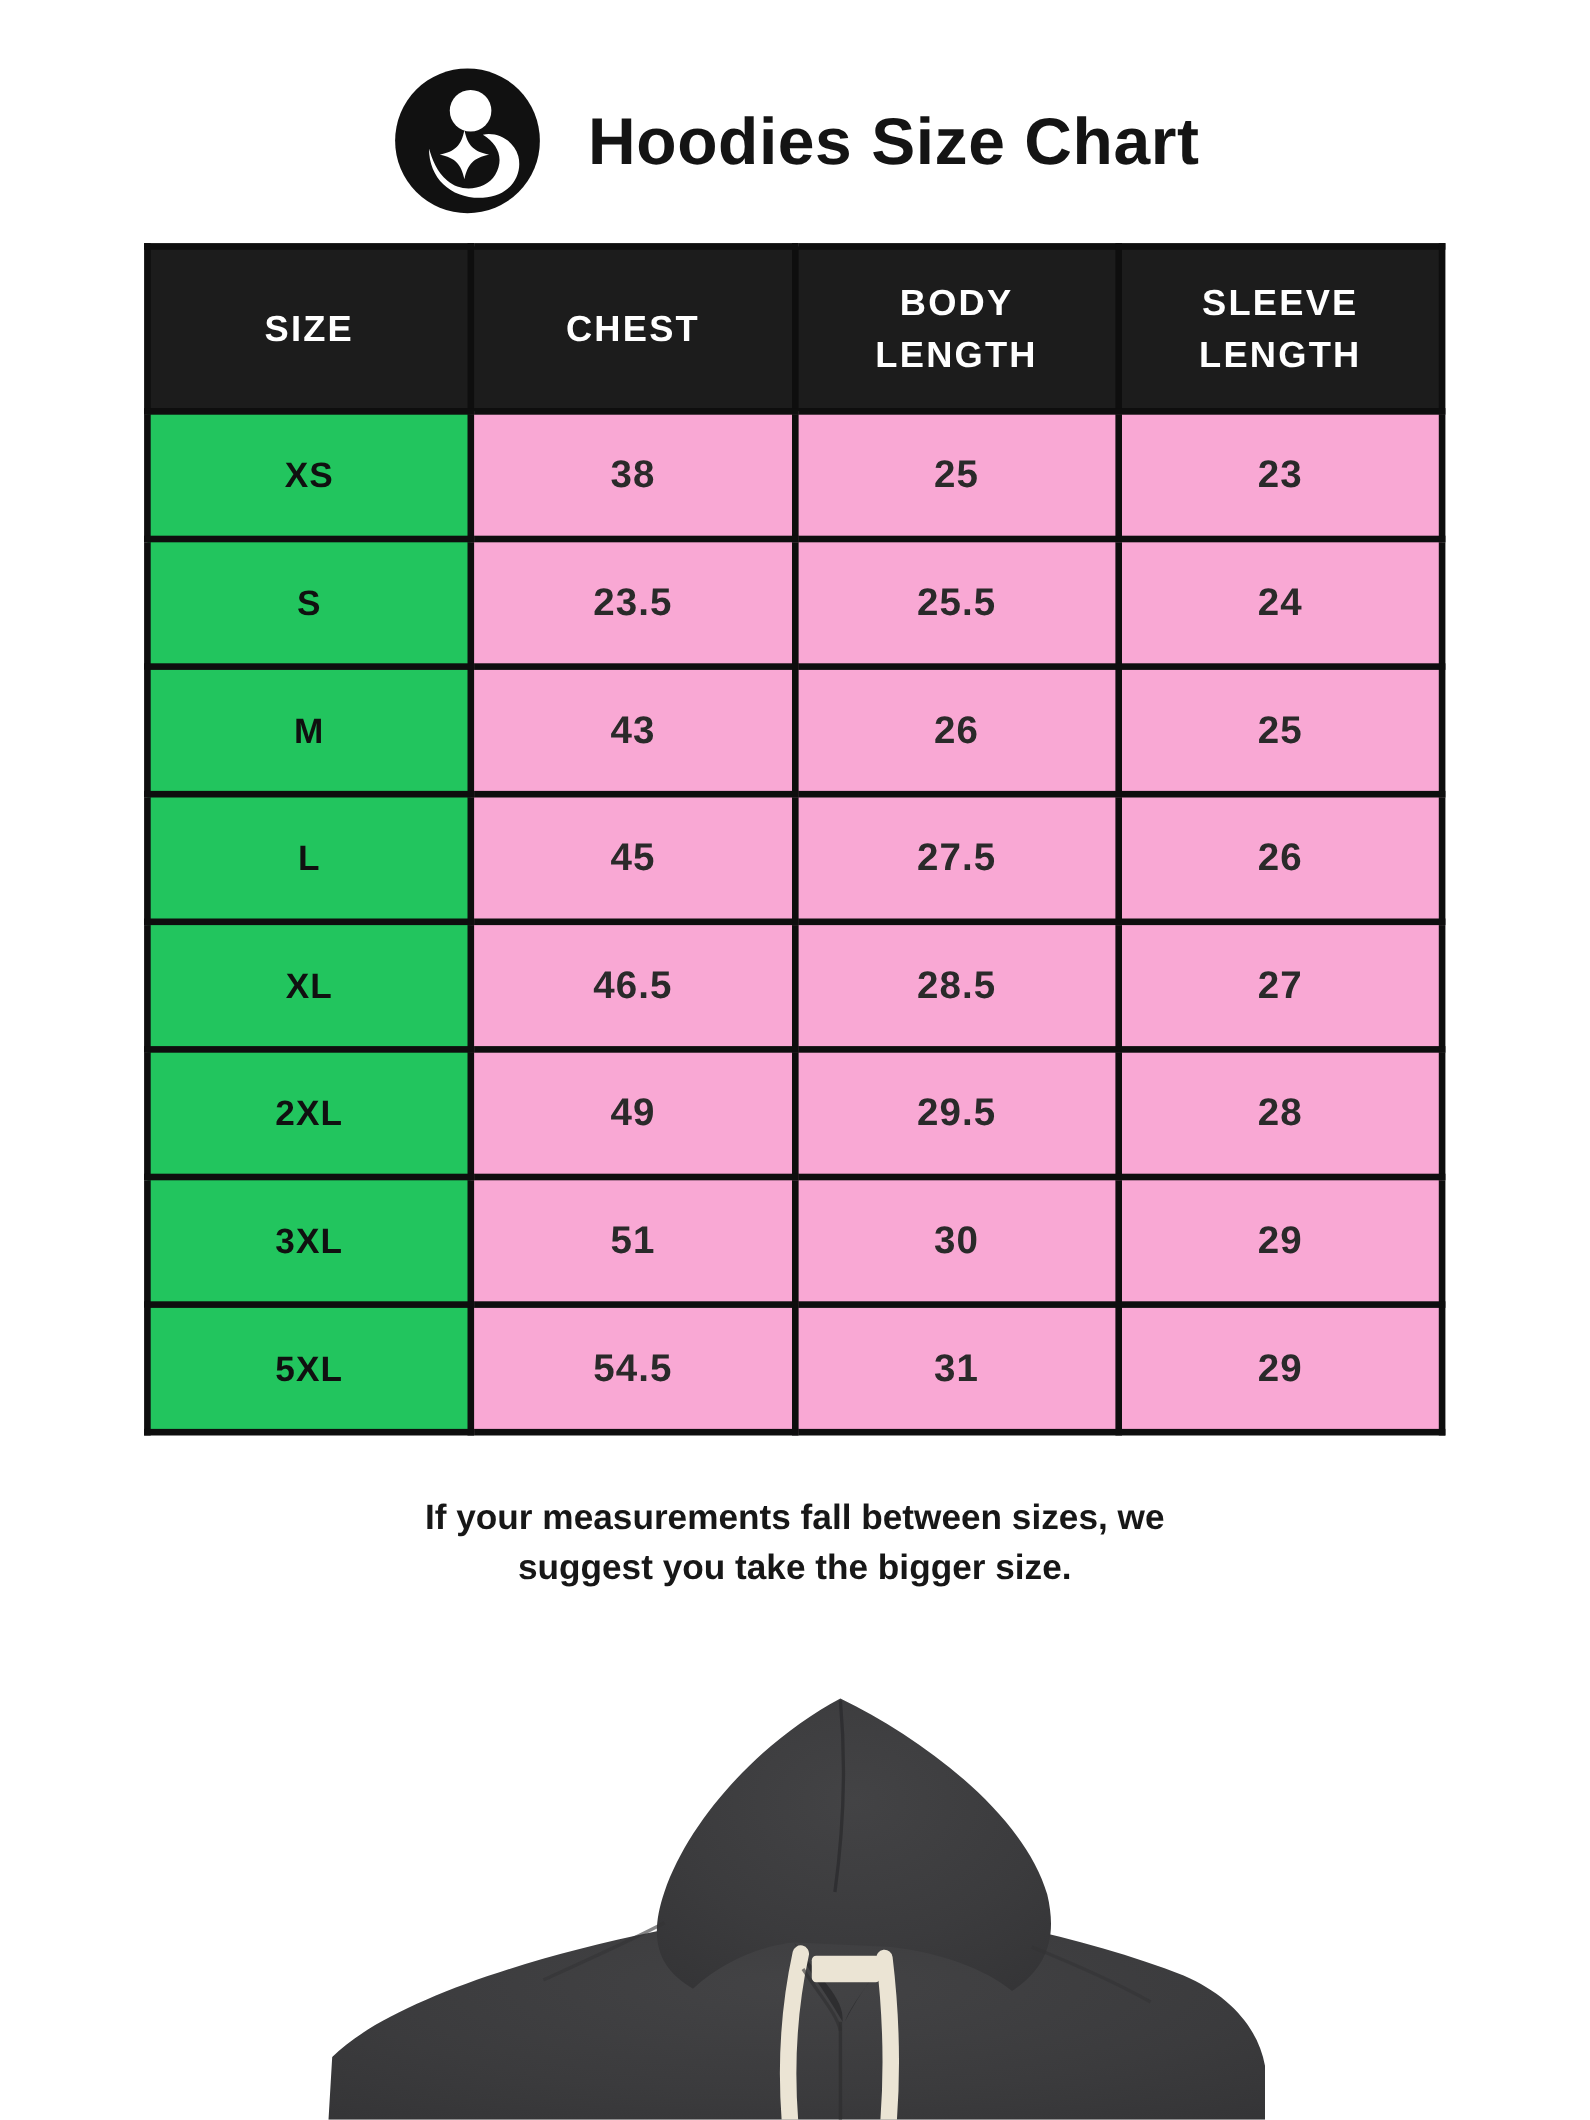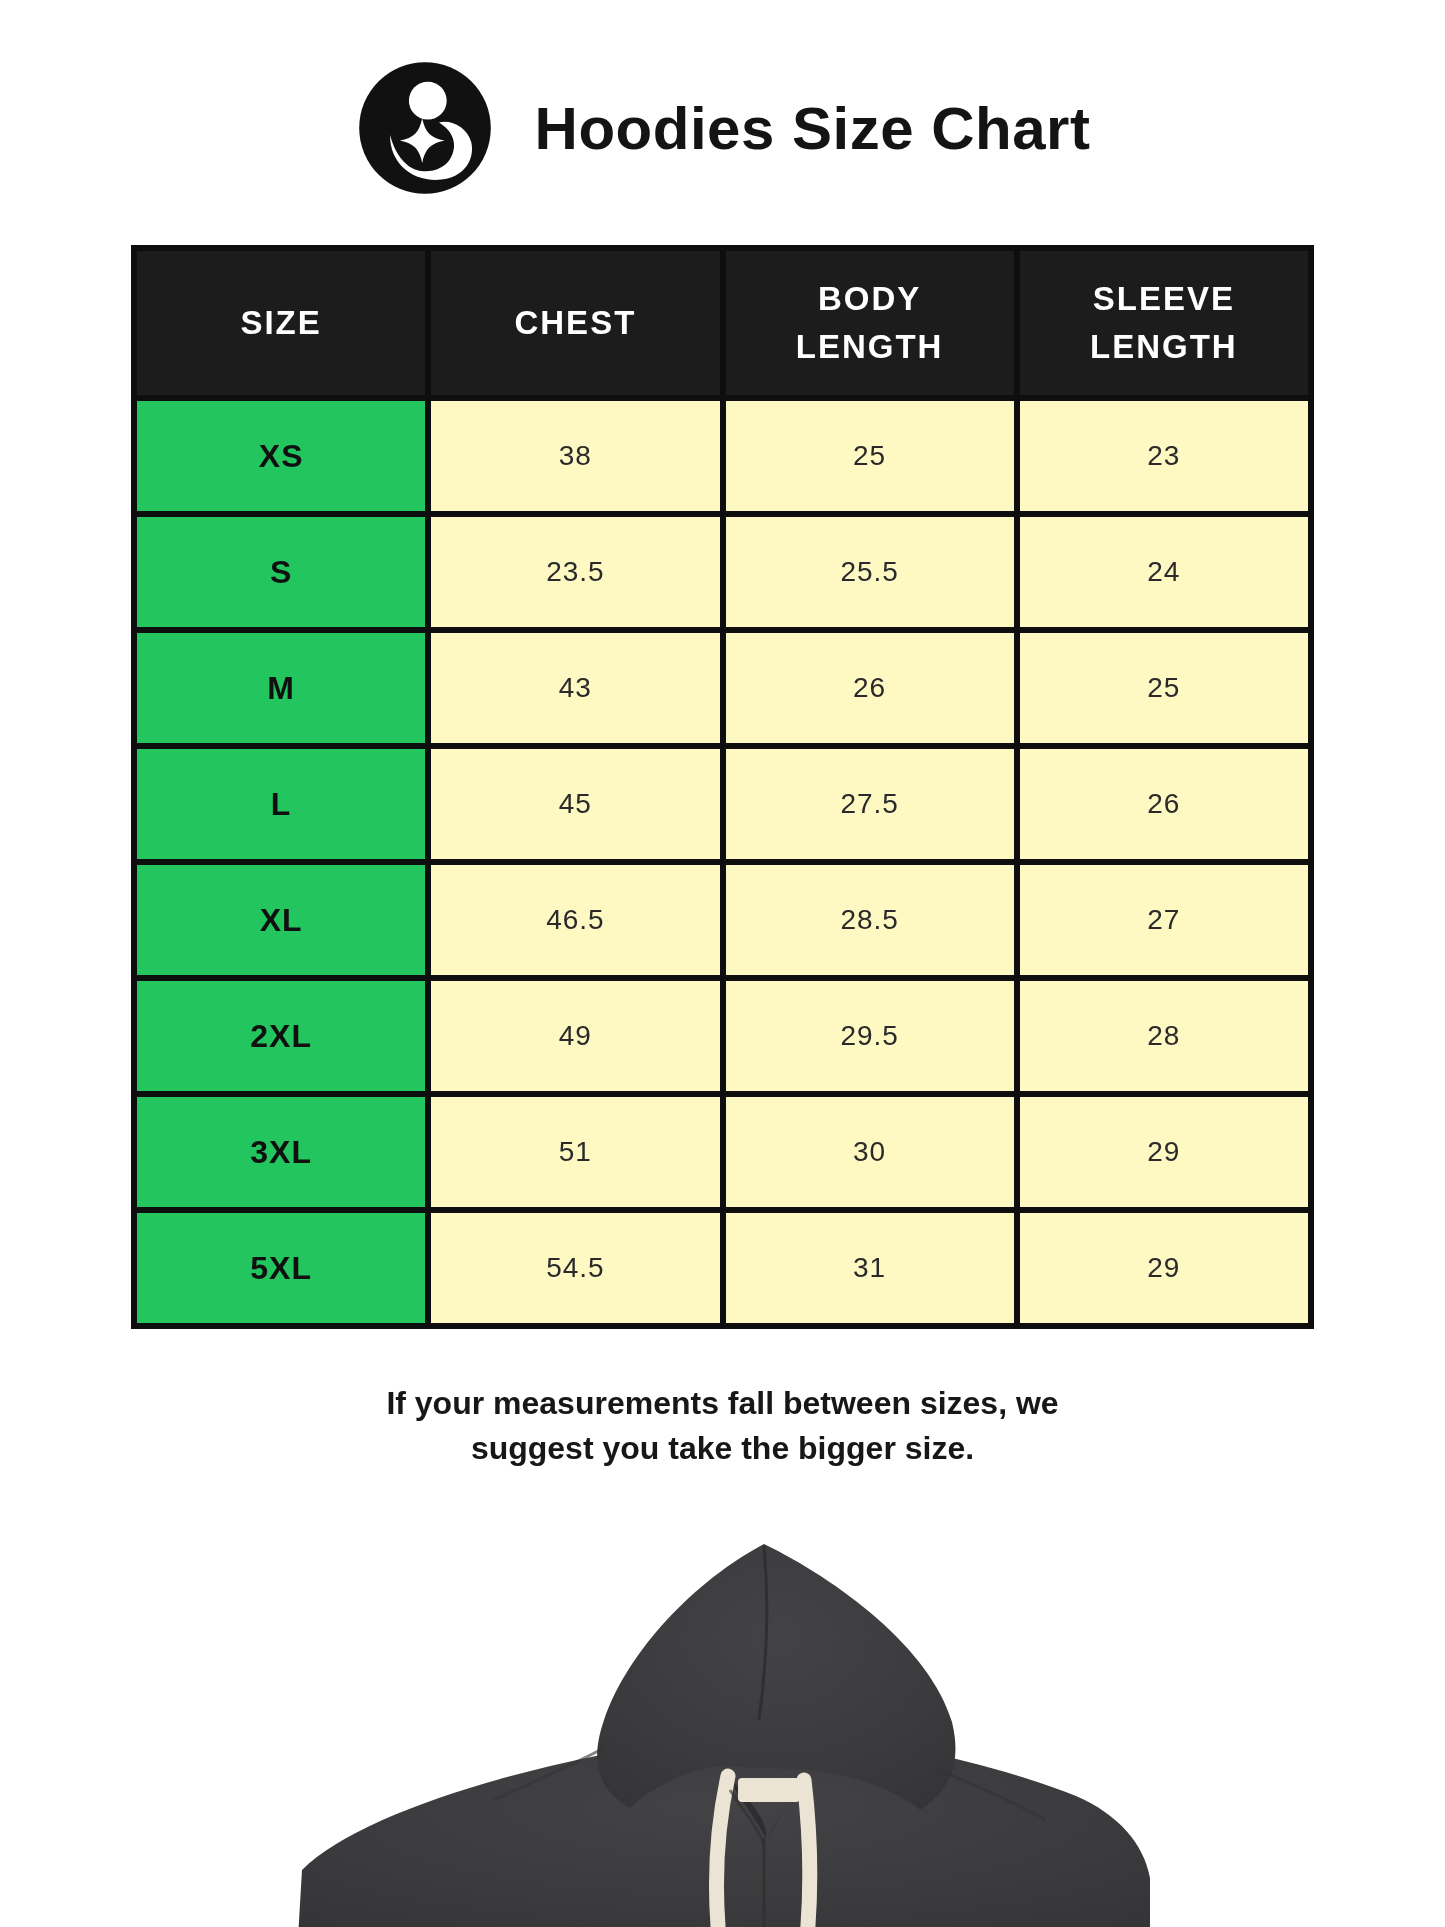--- a/index.html
+++ b/index.html
@@ -23,21 +23,21 @@
   .logo svg { width:100%; height:100%; display:block; }
   .page-title {
     font-size:60px;
     font-weight:800;
     letter-spacing:0.5px;
     color:#141414;
   }
   
   table.size-chart {
     width:1183px;
-    margin:47px auto 0 auto;
+    margin:23px auto 0 auto;
     border-collapse:collapse;
     table-layout:fixed;
   }
   table.size-chart th, table.size-chart td {
     border:6px solid #0e0e0e;
     text-align:center;
     vertical-align:middle;
   }
   thead th {
     background:#1c1c1c;
@@ -51,23 +51,23 @@
   }
   tbody tr { height:116px; }
   tbody th.size-cell {
     background:#22c55e;
     font-size:32px;
     font-weight:700;
     letter-spacing:1px;
     color:#101010;
   }
   tbody td.value-cell {
-    background:#fef9c3;
-    font-size:28px;
-    font-weight:400;
+    background:#f9a8d4;
+    font-size:35px;
+    font-weight:700;
     letter-spacing:1px;
     color:#2a2a2a;
   }
   
   .sizing-note {
     margin:52px auto 0 auto;
     max-width:980px;
     text-align:center;
     font-size:32px;
     font-weight:800;

